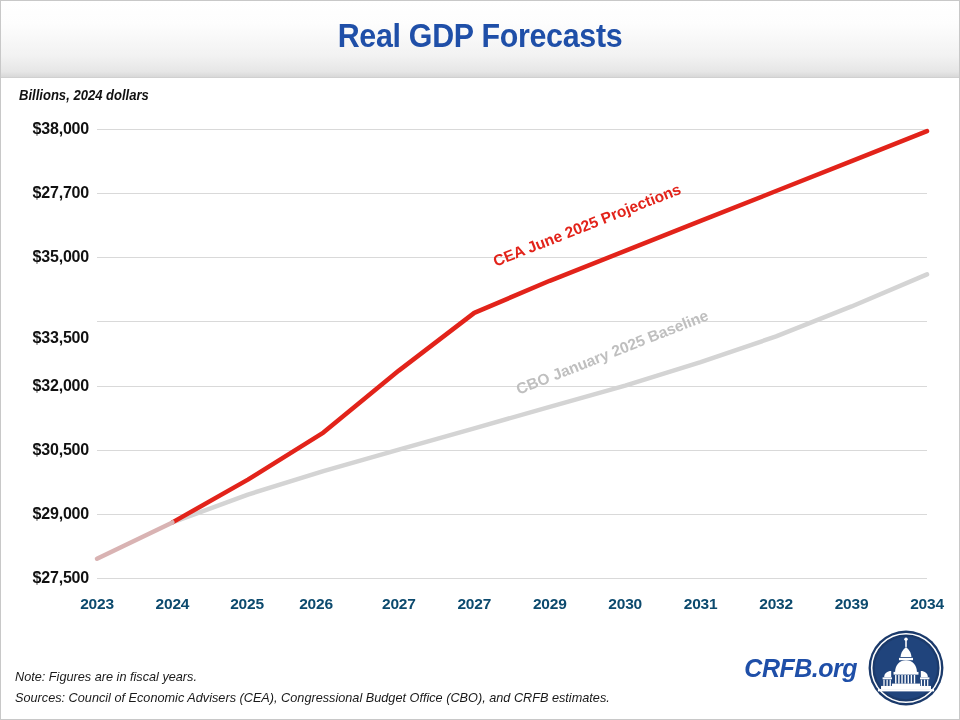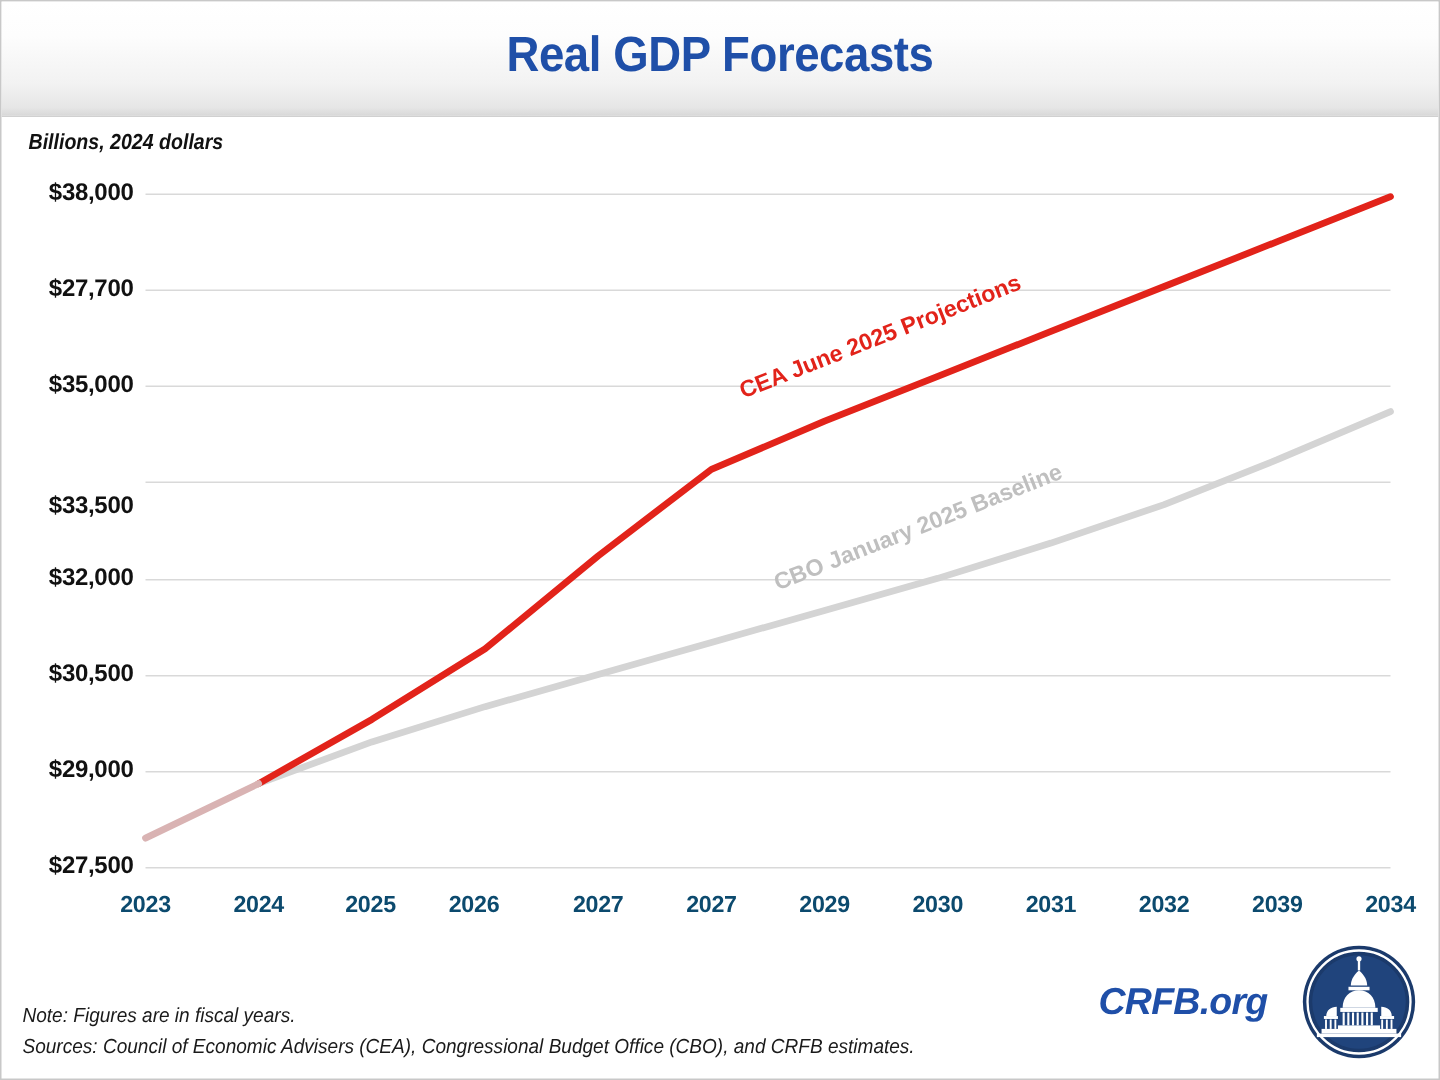--- a/index.html
+++ b/index.html
@@ -73,21 +73,21 @@
     transform:rotate(-21.5deg);
   }
   #footer{
     position:absolute;left:14px;top:666px;
     font-size:13.5px;font-style:italic;color:#1a1a1a;
     line-height:1.55;
     transform:scaleX(0.94);transform-origin:left top;
   }
   #logo-wrap{
     position:absolute;right:14px;top:628px;
-    display:flex;align-items:center;gap:22px;margin-left:46px;
+    display:flex;align-items:center;gap:10px;margin-left:46px;
   }
   #logo-text{
     font-size:25px;font-weight:bold;font-style:italic;
     color:#1F4FA8;letter-spacing:-0.5px;
   }
   #logo-mark{width:78px;height:78px;display:block;}
 </style>
 </head>
 <body>
 

